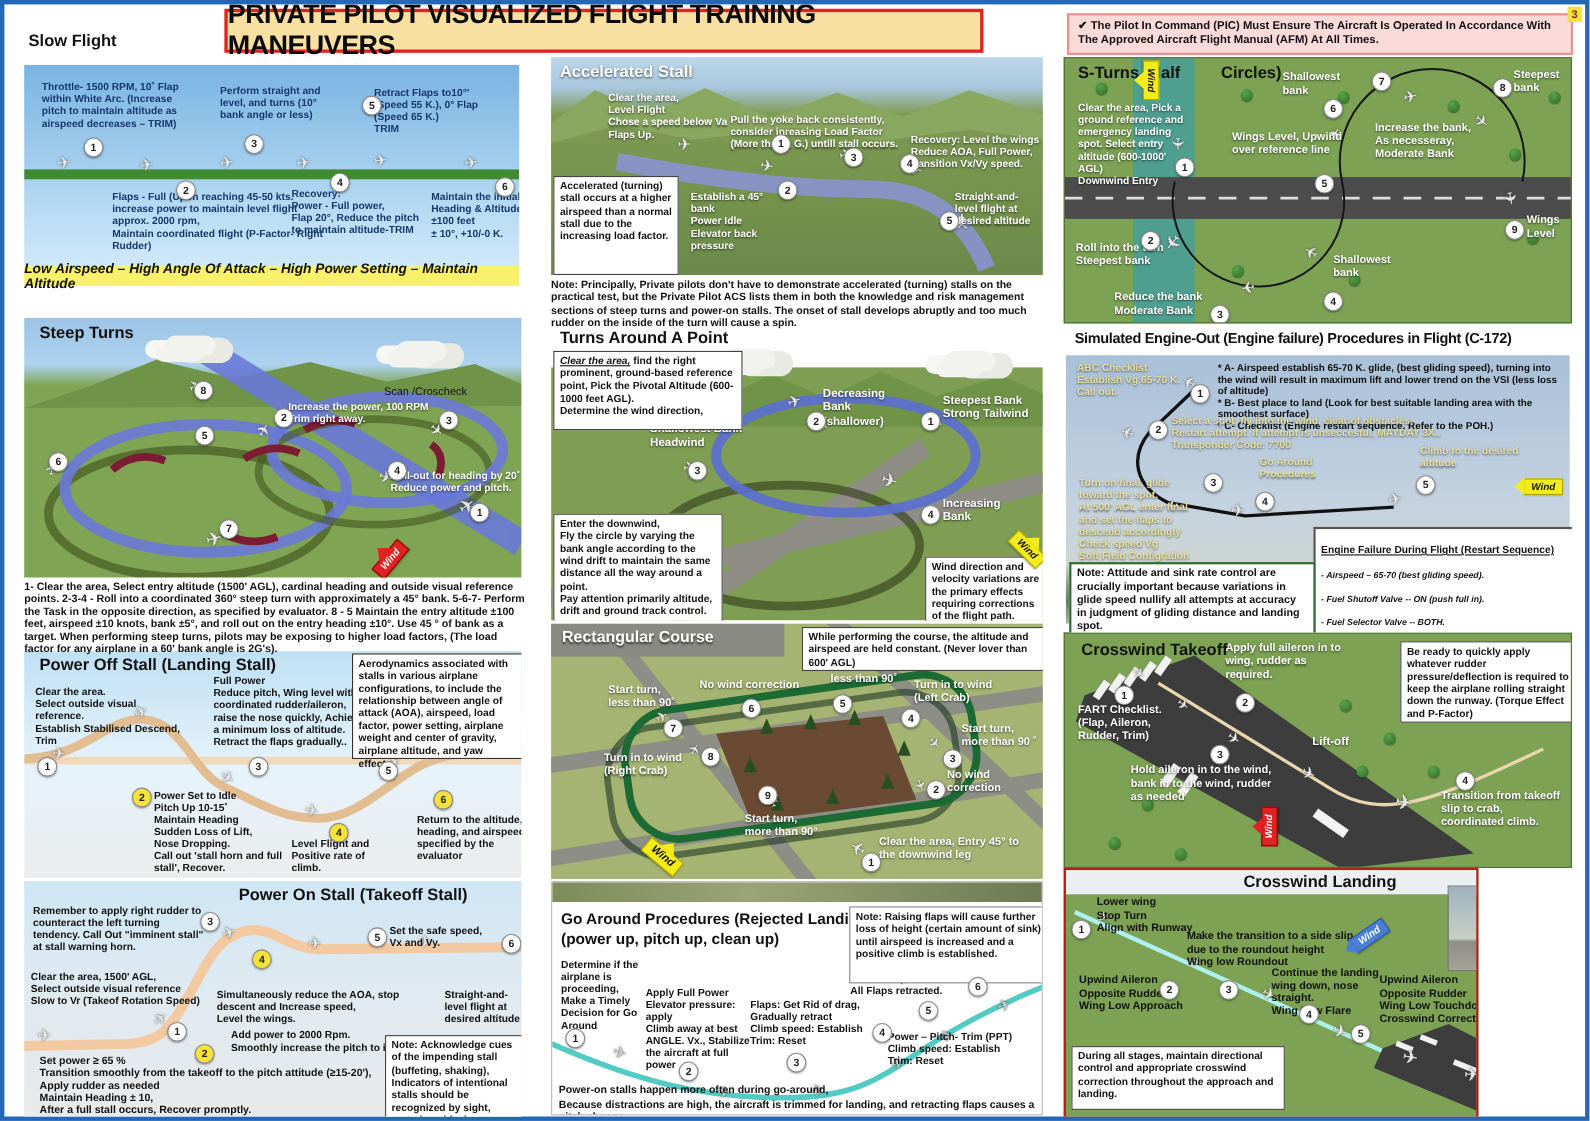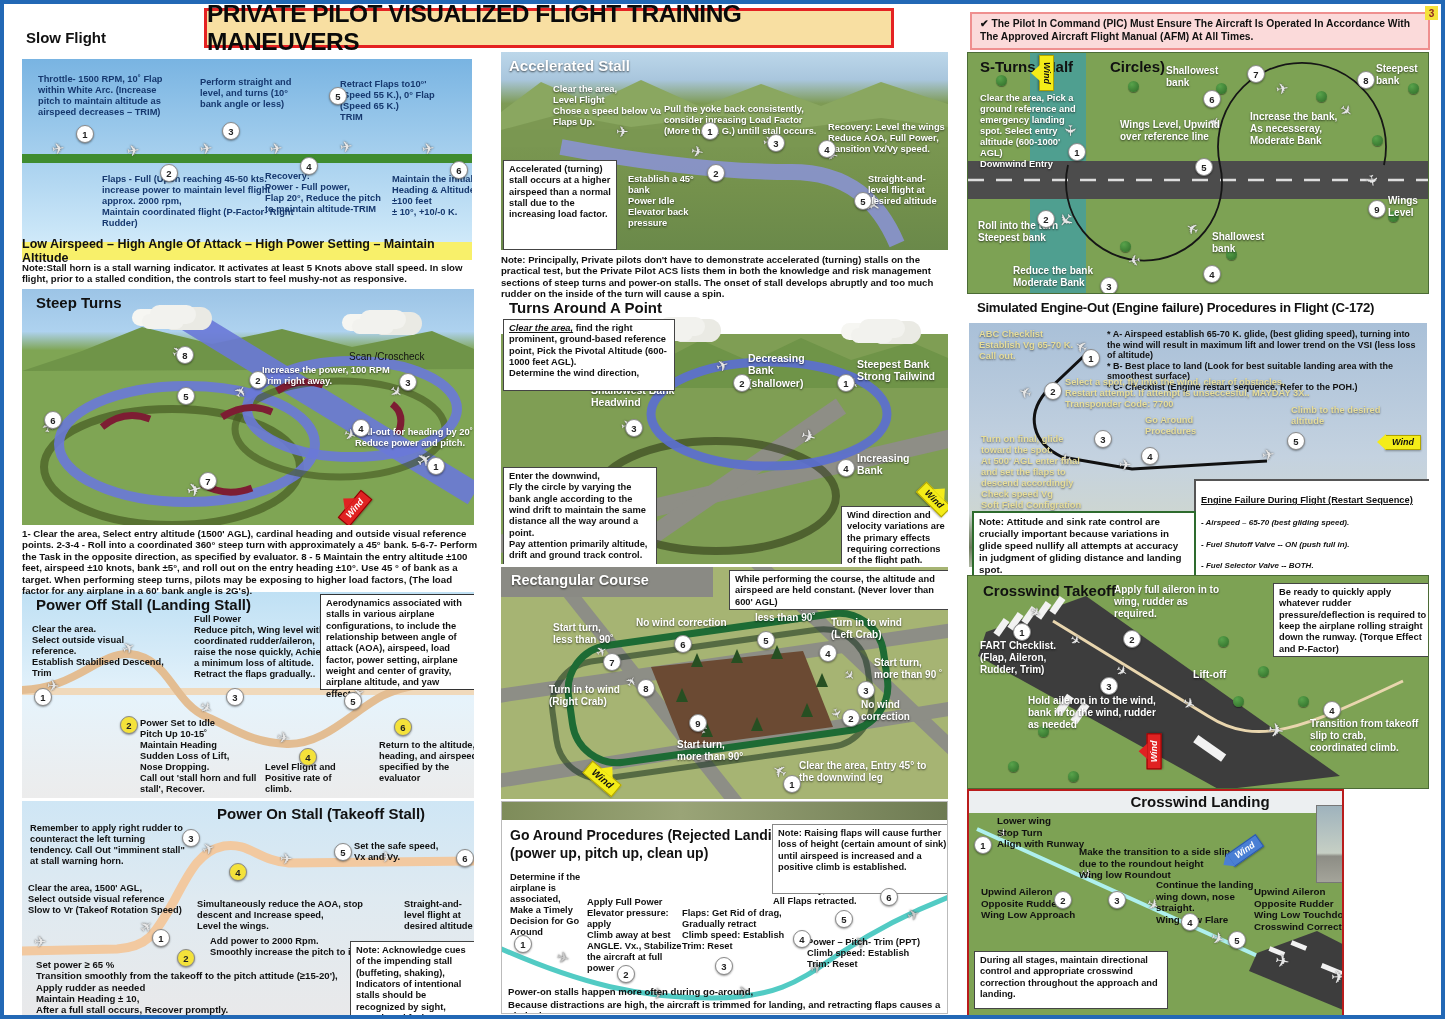--- a/index.html
+++ b/index.html
@@ -64,22 +64,21 @@
 TRIM</div>
     <div class="L NV" style="left:80px;top:115px;width:192px;">Flaps - Full (Upon reaching 45-50 kts. increase power to maintain level flight approx. 2000 rpm,
 Maintain coordinated flight (P-Factor- Right Rudder)</div>
     <div class="L NV" style="left:243px;top:112px;width:122px;">Recovery:
 Power - Full power,
 Flap 20°, Reduce the pitch to maintain altitude-TRIM</div>
     <div class="L NV" style="left:370px;top:115px;width:88px;">Maintain the initial Heading &amp; Altitude.
 ±100 feet
 ± 10°, +10/-0 K.</div>
   </section>
-  <div class="P" style="left:18px;top:238px;width:450px;height:18px;background:#f8f06a;display:flex;align-items:center;justify-content:center;font-weight:bold;font-size:12.5px;color:#111;">Low Airspeed – High Angle Of Attack – High Power Setting – Maintain Altitude</div>
-  <div class="L" style="left:18px;top:258px;width:452px;font-size:9.6px;">Note:Stall horn is a stall warning indicator. It activates at least 5 Knots above stall speed. In slow flight, prior to a stalled condition, the controls start to feel mushy-not as responsive.</div>
+  <div class="P" style="left:18px;top:238px;width:450px;height:18px;background:#f8f06a;display:flex;align-items:center;justify-content:center;font-weight:bold;font-size:12.5px;color:#111;font-style:italic;">Low Airspeed – High Angle Of Attack – High Power Setting – Maintain Altitude</div>
 
   <section class="panel" style="left:18px;top:285px;width:452px;height:236px;background:linear-gradient(#9cc4e6 0,#aed2ef 18%,#7fa554 26%,#7fa554 100%);">
     <svg width="452" height="236" viewBox="0 0 452 236">
       <polygon points="60,62 120,38 190,55 260,40 330,58 410,42 452,60 452,80 0,82" fill="#6f9448"></polygon>
       <path d="M 165 30 L 452 205" stroke="#6a79d8" stroke-width="24" opacity="0.9"></path>
       <ellipse cx="150" cy="178" rx="128" ry="58" fill="none" stroke="#42551f" stroke-width="8" opacity="0.65"></ellipse>
       <ellipse cx="165" cy="155" rx="128" ry="58" fill="none" stroke="#6a79d8" stroke-width="10" opacity="0.9"></ellipse>
       <ellipse cx="318" cy="140" rx="105" ry="48" fill="none" stroke="#42551f" stroke-width="7" opacity="0.6"></ellipse>
       <ellipse cx="330" cy="120" rx="105" ry="48" fill="none" stroke="#6a79d8" stroke-width="10" opacity="0.9"></ellipse>
       <path d="M 80 138 q 22 -18 48 -8" stroke="#7d1d33" stroke-width="7" fill="none"></path>
@@ -317,21 +316,21 @@
   </section>
 
   <section class="panel" style="left:497px;top:797px;width:447px;height:213px;background:#fff;border:1px solid #bbb;box-sizing:border-box;">
     <div class="P" style="left:0;top:0;width:447px;height:18px;background:linear-gradient(90deg,#7e8c5a,#9aa477 40%,#6d7a52);z-index:0;"></div>
     <svg width="447" height="213" viewBox="0 0 447 213">
       <path d="M -5 145 C 80 183 140 196 210 196 C 280 196 302 175 340 150 C 378 125 418 106 452 93" fill="none" stroke="#52cbc4" stroke-width="5"></path>
     </svg>
     <div class="H" style="left:8px;top:26px;font-size:14px;">Go Around Procedures (Rejected Landings)</div>
     <div class="H" style="left:8px;top:44px;font-size:14px;">(power up, pitch up, clean up)</div>
     <div class="BX" style="left:270px;top:22px;width:172px;height:62px;border-color:#888;">Note: Raising flaps will  cause further loss of height (certain amount of sink) until airspeed is increased and a positive climb is established.</div>
-    <div class="L" style="left:8px;top:70px;width:84px;">Determine if the airplane is associated,
+    <div class="L" style="left:8px;top:70px;width:84px;">Determine if the airplane is proceeding,
 Make a Timely Decision for Go Around</div>
     <div class="N" style="left:12px;top:133px;">1</div>
     <div class="L" style="left:85px;top:95px;width:105px;">Apply Full Power
 Elevator pressure: apply
 Climb away at best ANGLE. Vx., Stabilize the aircraft at full power</div>
     <div class="N" style="left:115px;top:163px;">2</div>
     <div class="L" style="left:180px;top:106px;width:108px;">Flaps: Get Rid of drag, Gradually retract
 Climb speed:  Establish
 Trim: Reset</div>
     <div class="N" style="left:213px;top:155px;">3</div>

